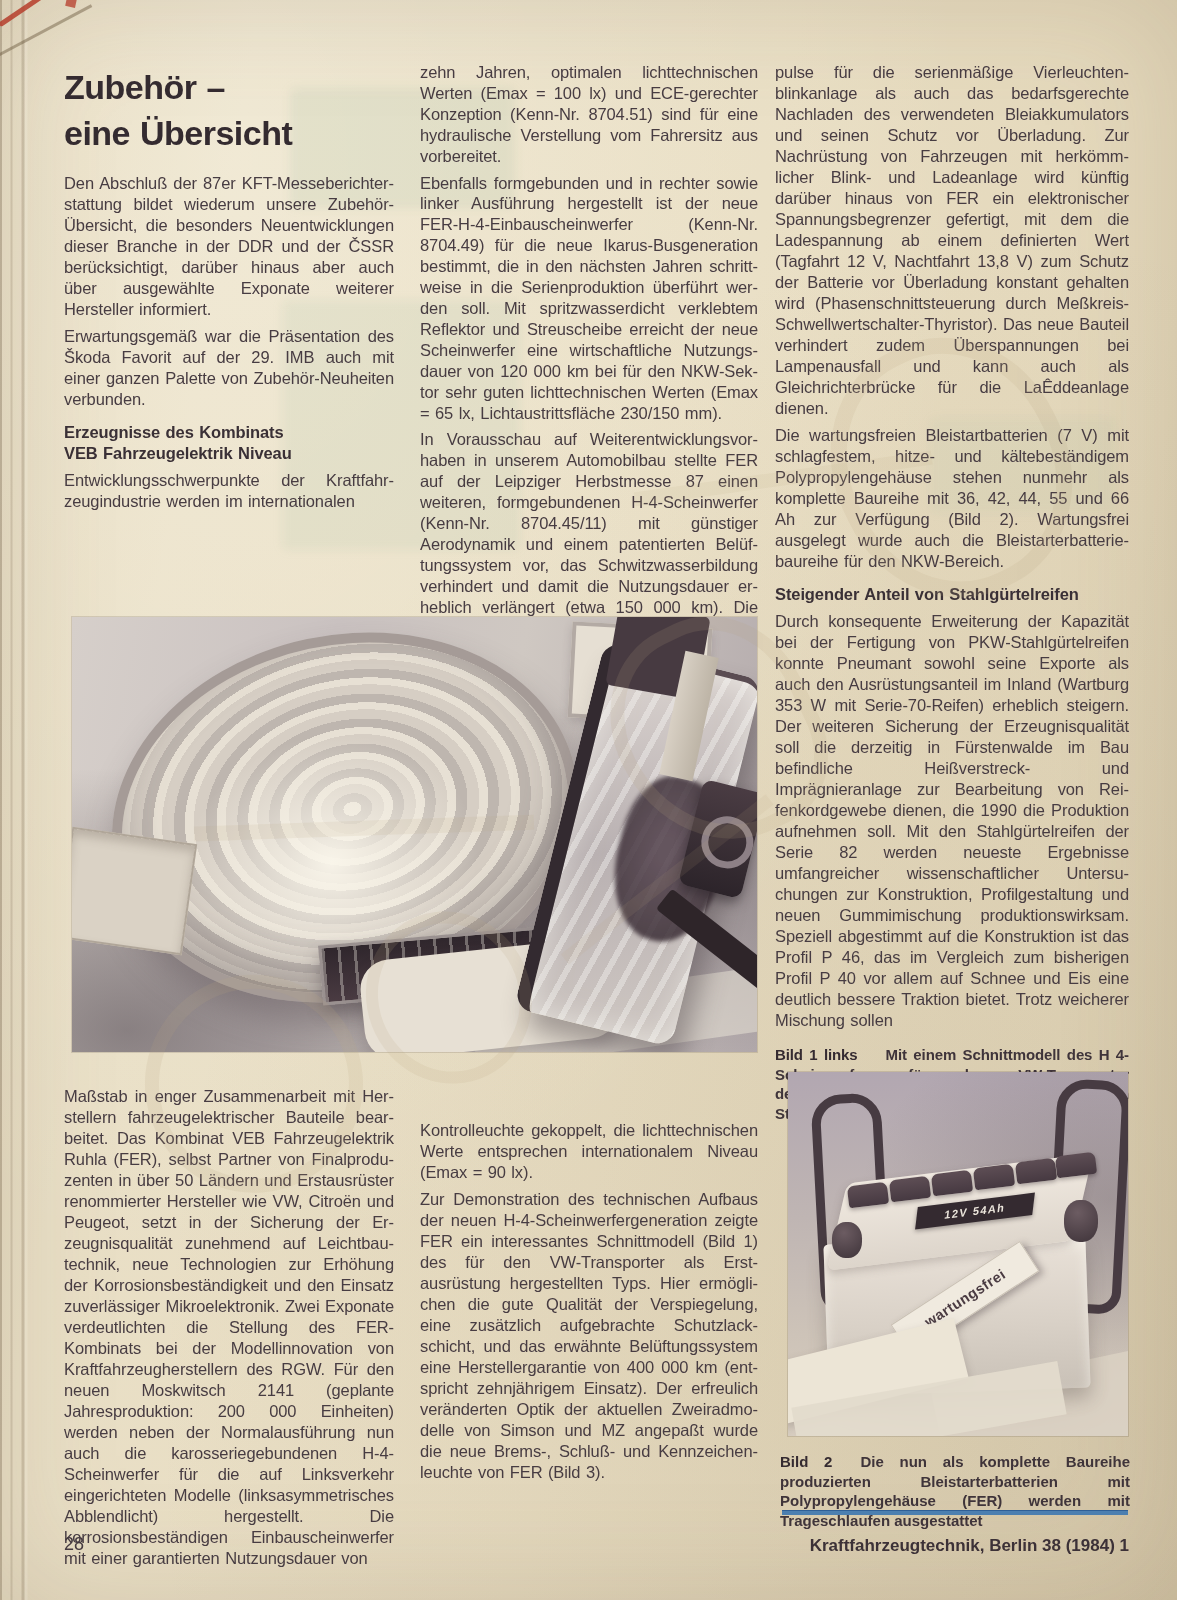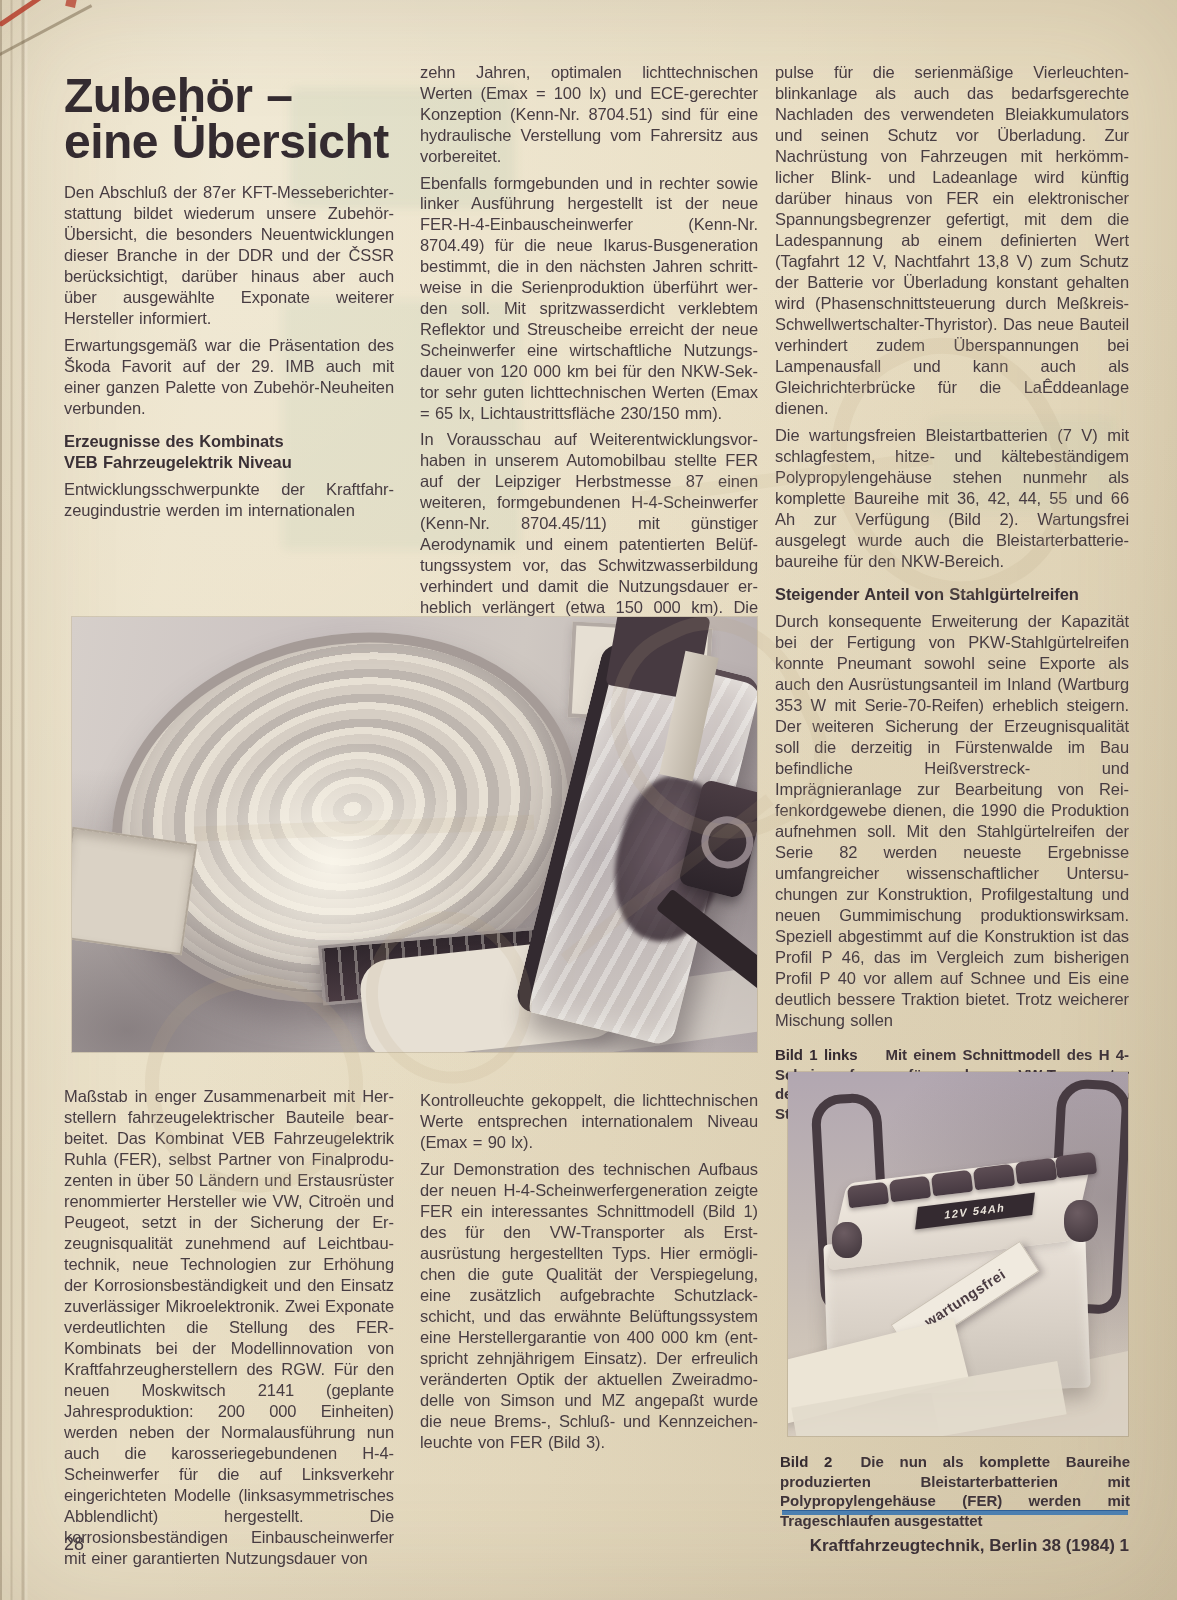--- a/index.html
+++ b/index.html
@@ -40,29 +40,29 @@
   .wm.c4{left:950px;top:60px;width:200px;height:230px;border-radius:48%;border-width:16px;}
   .wm.b1{left:210px;top:250px;width:340px;height:15px;background:rgba(186,166,128,.26);border:none;transform:rotate(24deg);}
   .wm.b2{left:760px;top:120px;width:300px;height:14px;background:rgba(186,166,128,.24);border:none;transform:rotate(18deg);}
   .wm.b3{left:500px;top:430px;width:260px;height:13px;background:rgba(186,166,128,.22);border:none;transform:rotate(-12deg);}
 
   
   .col{position:absolute;text-align:justify;font-size:16.5px;line-height:21px;
     letter-spacing:-0.1px;word-spacing:.06em;}
   .col p{margin:0 0 6px 0;}
   .pre{white-space:pre-line;}
-  h1.title{margin:9px 0 17px 0;font-size:48px;line-height:46px;font-weight:700;
+  h1.title{margin:0 0 17px 0;font-size:34px;line-height:46px;font-weight:700;
     color:#342b30;letter-spacing:-0.5px;white-space:pre-line;}
   .kicker{font-weight:700;color:#3a3036;line-height:21.6px;margin-bottom:4px;}
   .subhead{font-weight:700;color:#3a3036;margin-top:12px !important;}
   .col1{left:64px;top:64px;width:330px;z-index:3;}
   .col2{left:420px;top:62px;width:338px;line-height:20.9px;z-index:3;}
   .col3{left:775px;top:62px;width:354px;z-index:3;}
   .col1b{left:64px;top:1086px;width:330px;z-index:3;}
-  .col2b{left:420px;top:1090px;width:338px;z-index:3;}
+  .col2b{left:420px;top:1120px;width:338px;z-index:3;}
   .caption{font-size:15px;line-height:19.5px;font-weight:700;color:#3f343a;
     text-align:justify;margin-top:14px !important;}
   .cap-label{margin-right:28px;color:#352b31;}
   
   .photo1{position:absolute;left:72px;top:617px;width:685px;height:435px;overflow:hidden;z-index:4;
     background:
       radial-gradient(ellipse at 8% 95%, rgba(66,56,62,.50) 0%, rgba(66,56,62,0) 45%),
       radial-gradient(ellipse at 95% 60%, rgba(92,82,88,.35) 0%, rgba(92,82,88,0) 50%),
       linear-gradient(100deg,#d6cfca 0%,#cac2c1 35%,#cfc8c2 60%,#b2a9ab 100%);
     outline:1px solid rgba(60,50,40,.15);}

